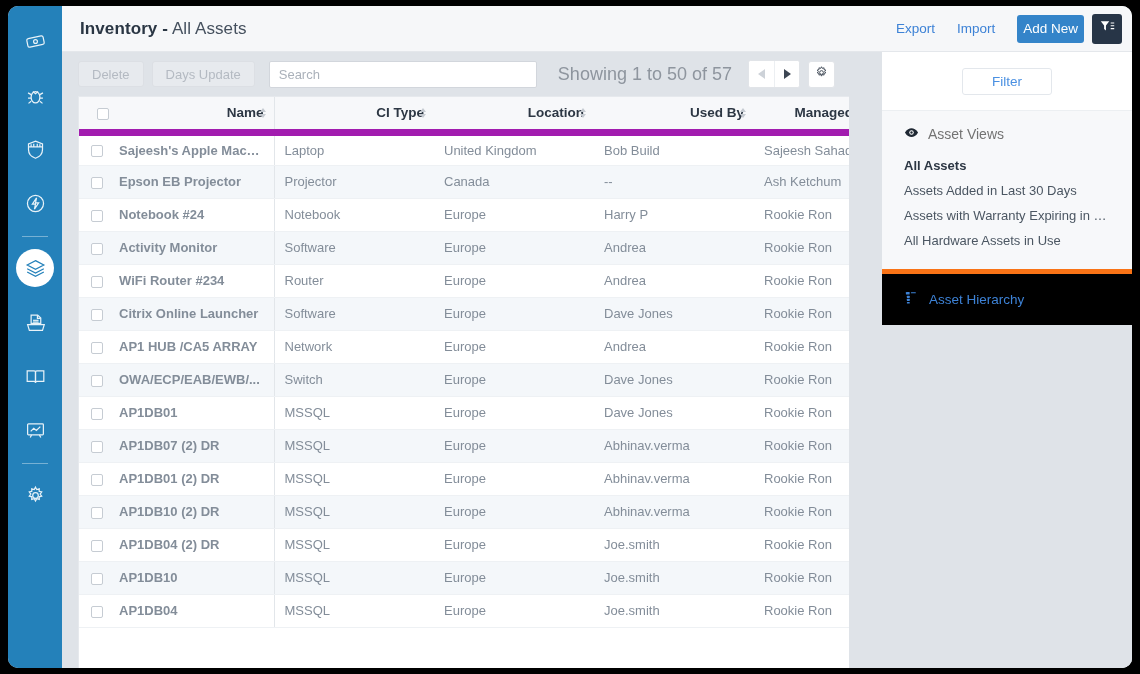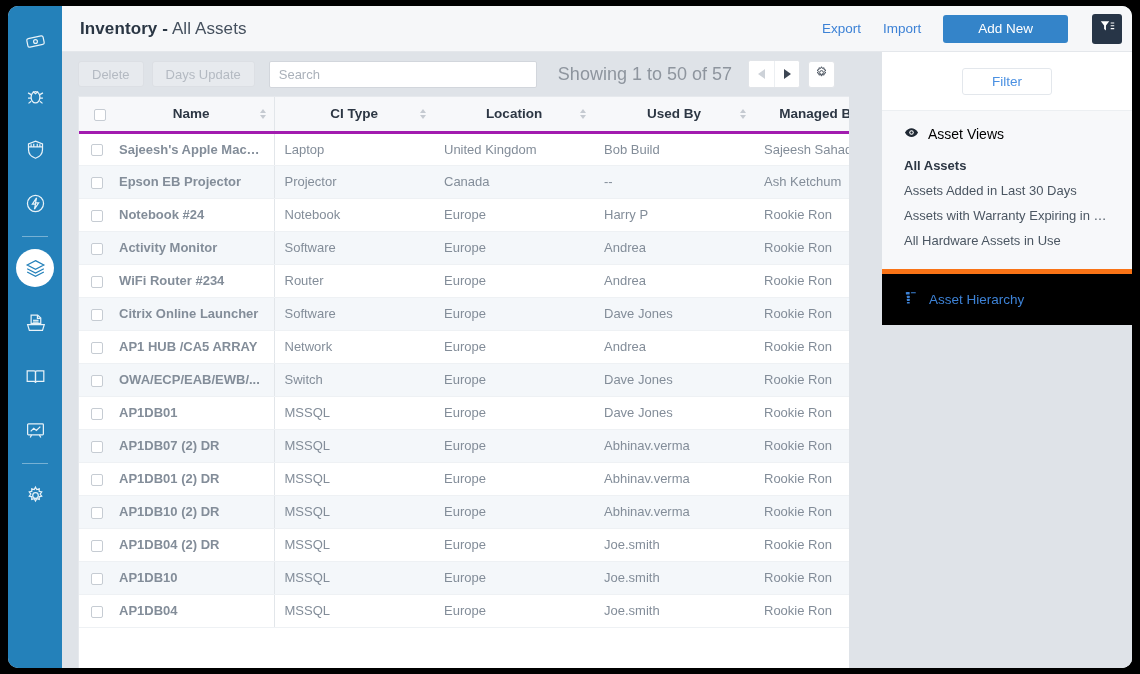--- a/index.html
+++ b/index.html
@@ -65,22 +65,22 @@
   .link-btn {
     color: #3d82d6; font-size: 13.5px;
     margin-right: 22px; cursor: pointer;
     background: none; border: none;
     font-family: inherit;
   }
   .primary-btn {
     background: #3484c9; color: #fff;
     border: none; border-radius: 3px;
     font-size: 13.5px; font-family: inherit;
-    height: 28px; padding: 0 35px;
-    cursor: pointer; margin-right: 24px;
+    height: 28px; padding: 0 6px;
+    cursor: pointer; margin-right: 8px;
   }
   .icon-sq-btn {
     width: 30px; height: 30px;
     background: #273547; border-radius: 3px;
     display: flex; align-items: center; justify-content: center;
     cursor: pointer;
   }
 
   
   .body-split { flex: 1 1 auto; display: flex; min-height: 0; background:#dfe3e8;gap:15px; }
@@ -142,24 +142,24 @@
     flex: 1 1 auto;
     overflow: hidden;
     border-top: 1px solid #e6e9ed;
     border-left: 1px solid #e6e9ed;
     position: relative;
   }
   table.grid { border-collapse: collapse; width: 100%; table-layout: fixed; }
   table.grid th {
     background: #f7f8fa;
     font-size: 13.5px; font-weight: bold; color: #2d3744;
-    text-align: center;
+    text-align: right;
     height: 35px;
     padding: 0 10px;
-    border-bottom: 3px solid #a21caf;
+    border-bottom: 7px solid #a21caf;
     position: relative;
     white-space: nowrap;
   }
   table.grid td {
     font-size: 13px; color: #838d99;
     height: 33px;
     padding: 0 10px;
     border-bottom: 1px solid #eef1f4;
     white-space: nowrap; overflow: hidden; text-overflow: ellipsis;
   }
@@ -208,21 +208,21 @@
     background: #fff; color: #4a90e2;
     border: 1px solid #e3e7ec; border-radius: 3px;
     height: 27px; width: 90px;
     font-size: 13.5px; font-family: inherit;
     cursor: pointer;
   }
   .views-block { background: #f7f8fa; padding: 14px 0 16px 0; }
   .views-head {
     display: flex; align-items: center; gap: 9px;
     padding: 0 22px 10px 22px;
-    font-size: 14px; color: #000000;
+    font-size: 14px; color: #737373;
   }
   .views-list { list-style: none; }
   .views-list li {
     font-size: 13px; color: #4b5662;
     padding: 5px 22px;
     white-space: nowrap; overflow: hidden; text-overflow: ellipsis;
     cursor: pointer;
   }
   .views-list li.selected { font-weight: bold; color: #2c3643; }
   .hierarchy-row {

